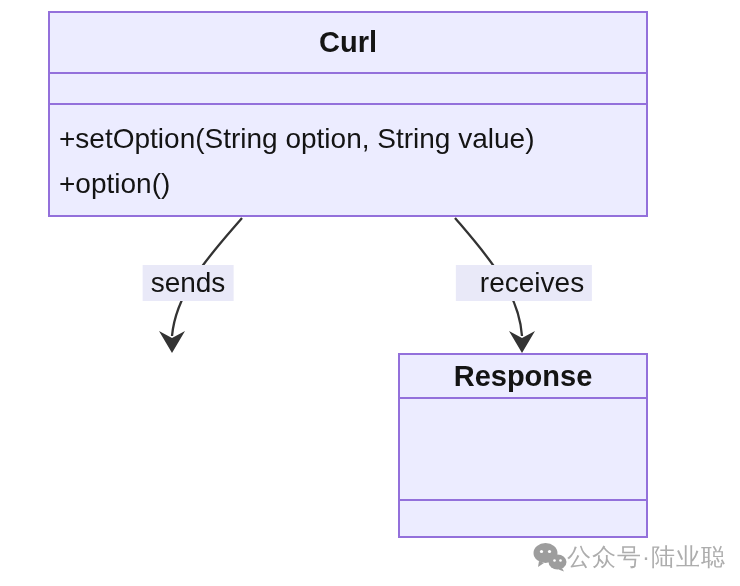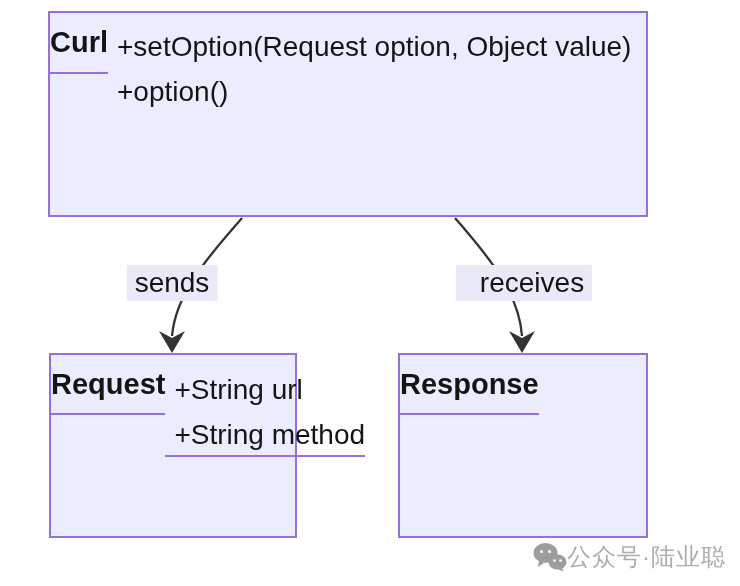--- a/index.html
+++ b/index.html
@@ -17,38 +17,38 @@
     left: 0; top: 0;
     width: 740px; height: 586px;
     pointer-events: none;
   }
   .class-box {
     position: absolute;
     box-sizing: border-box;
     background: #ECECFF;
     border: 2px solid #9370DB;
     display: flex;
-    flex-direction: row;
+    flex-direction: column;
   }
   .box-curl     { left: 48px;  top: 11px;  width: 600px; height: 206px; }
   .box-request  { left: 49px;  top: 353px; width: 248px; height: 185px; }
   .box-response { left: 398px; top: 353px; width: 250px; height: 185px; }
 
   .class-title {
     box-sizing: border-box;
     border-bottom: 2px solid #9370DB;
     display: flex;
     align-items: center;
     justify-content: center;
     font-weight: bold;
     font-size: 29px;
   }
   .box-curl .class-title     { height: 61px; }
   .box-request .class-title  { height: 60px; }
-  .box-response .class-title { height: 60px; }
+  .box-response .class-title { height: 44px; }
 
   .class-attrs {
     box-sizing: border-box;
     border-bottom: 2px solid #9370DB;
   }
   .box-curl .class-attrs     { height: 31px; }
   .box-request .class-attrs,
   .box-response .class-attrs { height: 102px; padding-top: 12px; }
 
   .class-methods {
@@ -69,21 +69,21 @@
     top: 265px;
     height: 36px;
     line-height: 36px;
     padding: 0 8px;
     background: #E9E9F8;
     font-size: 28px;
     color: #141414;
     transform: translateX(-50%);
     white-space: nowrap;
   }
-  .label-sends    { left: 172px; }
+  .label-sends    { left: 188px; }
   .label-receives { left: 524px; padding-left: 24px; }
 
   .watermark {
     position: absolute;
     left: 533px;
     top: 541px;
     display: flex;
     align-items: center;
   }
   .watermark-text {
@@ -104,33 +104,25 @@
     <polygon points="159,331 172,338 185,331 172,353" fill="#333333"></polygon>
 
     <path d="M 455 218 C 484 252, 519 290, 522 336" fill="none" stroke="#333333" stroke-width="2.3"></path>
     <polygon points="509,331 522,338 535,331 522,353" fill="#333333"></polygon>
   </svg>
 
   <div class="class-box box-curl">
     <div class="class-title">Curl</div>
     <div class="class-attrs"></div>
     <div class="class-methods">
-      <div class="member">+setOption(Request option, Object value)</div>
+      <div class="member">+setOption(String option, String value)</div>
       <div class="member">+option()</div>
     </div>
   </div>
 
-  <div class="class-box box-request">
-    <div class="class-title">Request</div>
-    <div class="class-attrs">
-      <div class="member">+String url</div>
-      <div class="member">+String method</div>
-    </div>
-    <div class="class-methods"></div>
-  </div>
 
   <div class="class-box box-response">
     <div class="class-title">Response</div>
     <div class="class-attrs">
     </div>
     <div class="class-methods"></div>
   </div>
 
   <div class="edge-label label-sends">sends</div>
   <div class="edge-label label-receives">receives</div>

